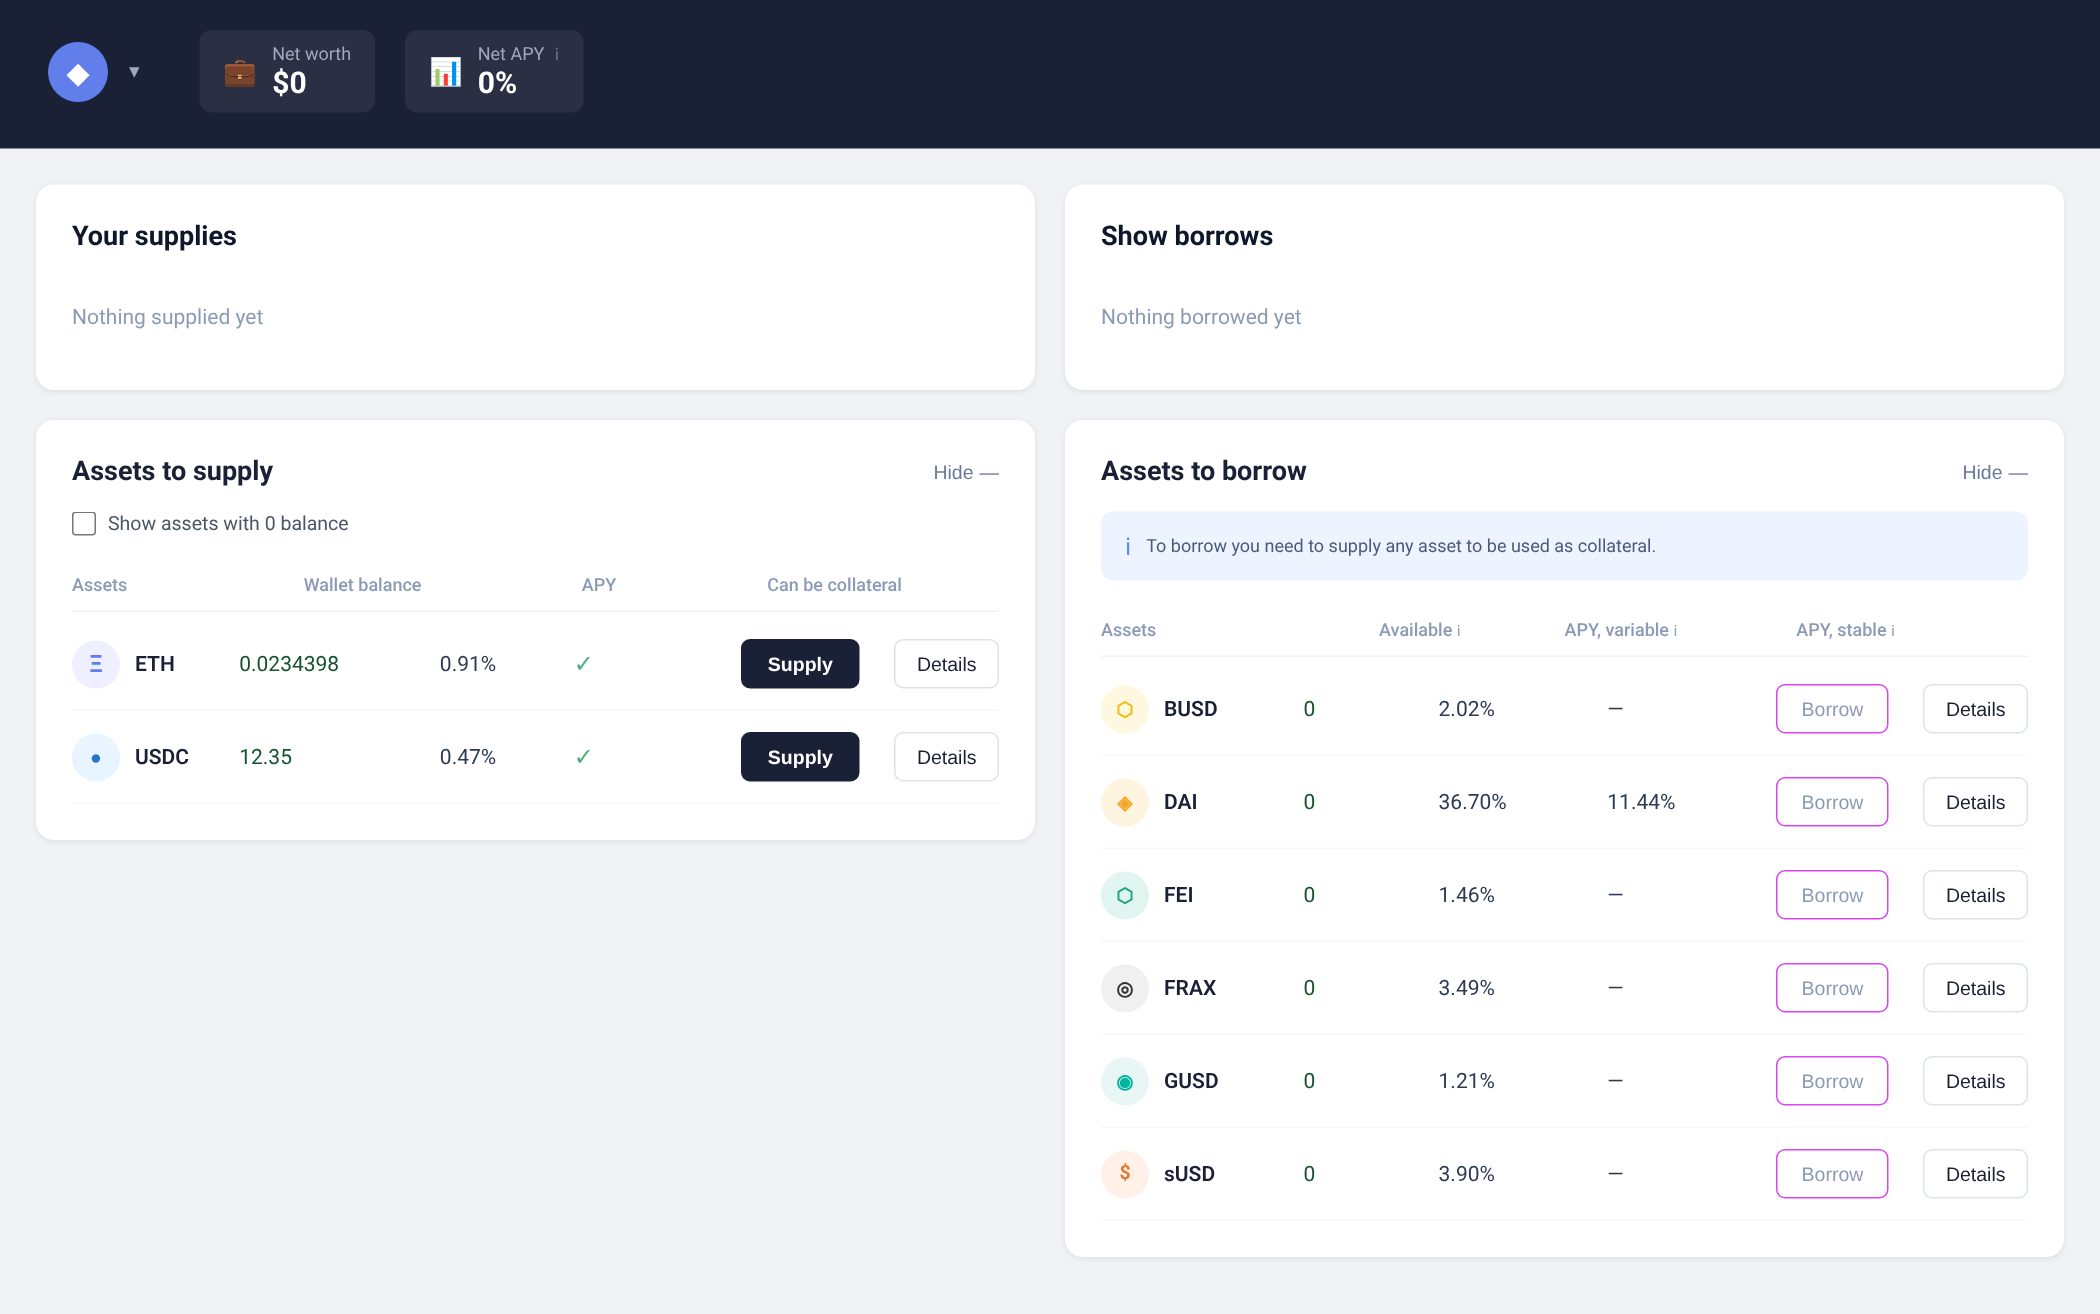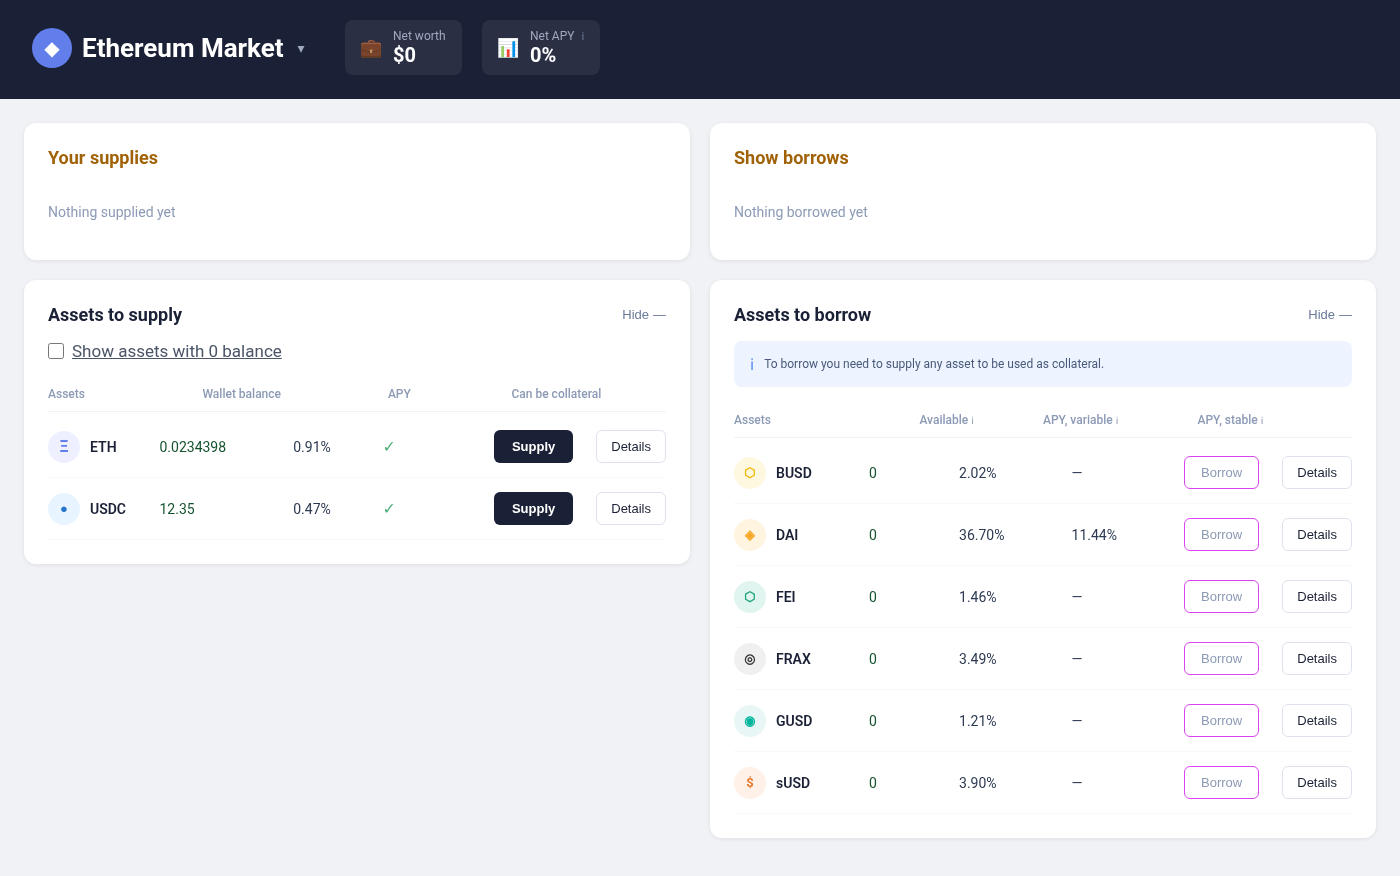--- a/index.html
+++ b/index.html
@@ -83,21 +83,21 @@
     
     .card {
       background: white;
       border-radius: 12px;
       padding: 24px;
       box-shadow: 0 1px 4px rgba(0,0,0,0.08);
     }
     .card-title {
       font-size: 18px;
       font-weight: 700;
-      color: #a16207;
+      color: #0f172a;
       margin-bottom: 20px;
     }
     .empty-text {
       color: #8c9ab5;
       font-size: 14px;
       padding: 16px 0;
     }
 
     
     .section-header {
@@ -126,23 +126,22 @@
       display: flex;
       align-items: center;
       gap: 8px;
       margin-bottom: 20px;
     }
     .checkbox-row input[type="checkbox"] {
       width: 16px;
       height: 16px;
     }
     .checkbox-label {
-      font-size: 17px;
+      font-size: 13px;
       color: #4a5568;
-      text-decoration: underline;
     }
 
     .table-header {
       display: grid;
       grid-template-columns: 1fr 1.2fr 0.8fr 1fr auto;
       padding: 6px 0 10px;
       border-bottom: 1px solid #f0f2f5;
       margin-bottom: 4px;
     }
     .table-header-cell {
@@ -270,21 +269,20 @@
     .icon-frax { background: #f0f0f0; color: #333; }
     .icon-gusd { background: #e8f7f5; color: #00b49d; }
     .icon-susd { background: #fff0e8; color: #e47a2e; }
   </style>
 </head>
 <body>
 
 <div class="header">
   <div class="header-title-group">
     <div class="eth-logo">◆</div>
-    <span class="header-title">Ethereum Market</span>
     <span class="chevron-down">▾</span>
   </div>
   <div class="header-stats">
     <div class="stat-card">
       <span class="stat-icon">💼</span>
       <div>
         <div class="stat-label">Net worth</div>
         <div class="stat-value">$0</div>
       </div>
     </div>

